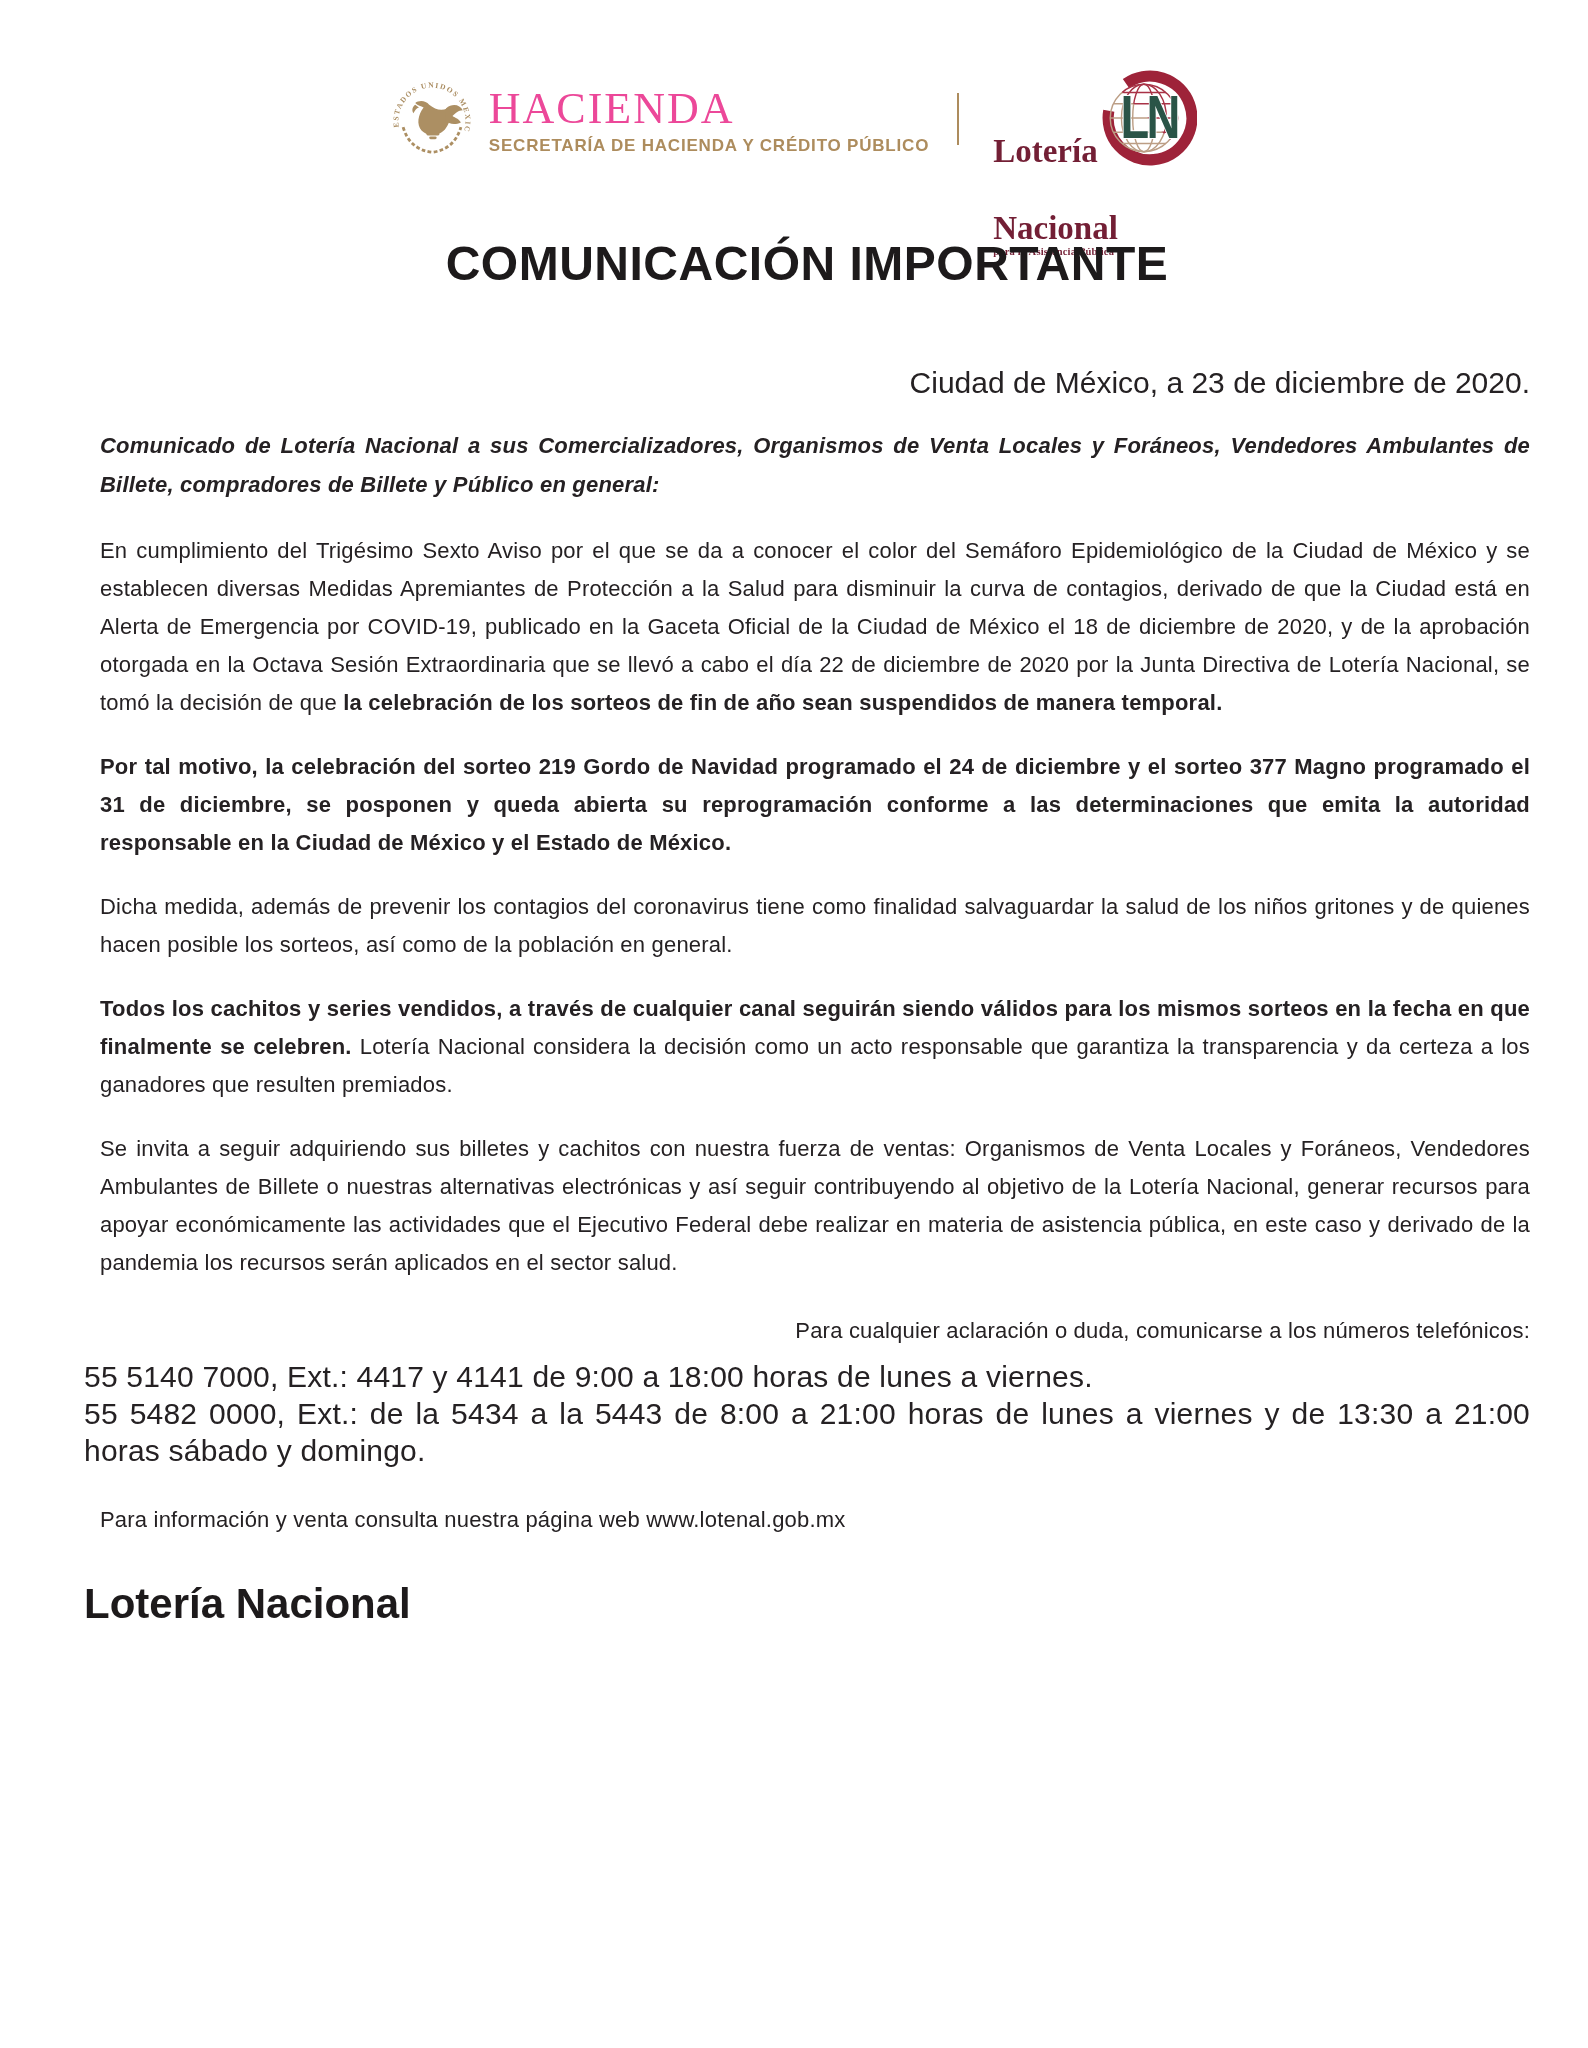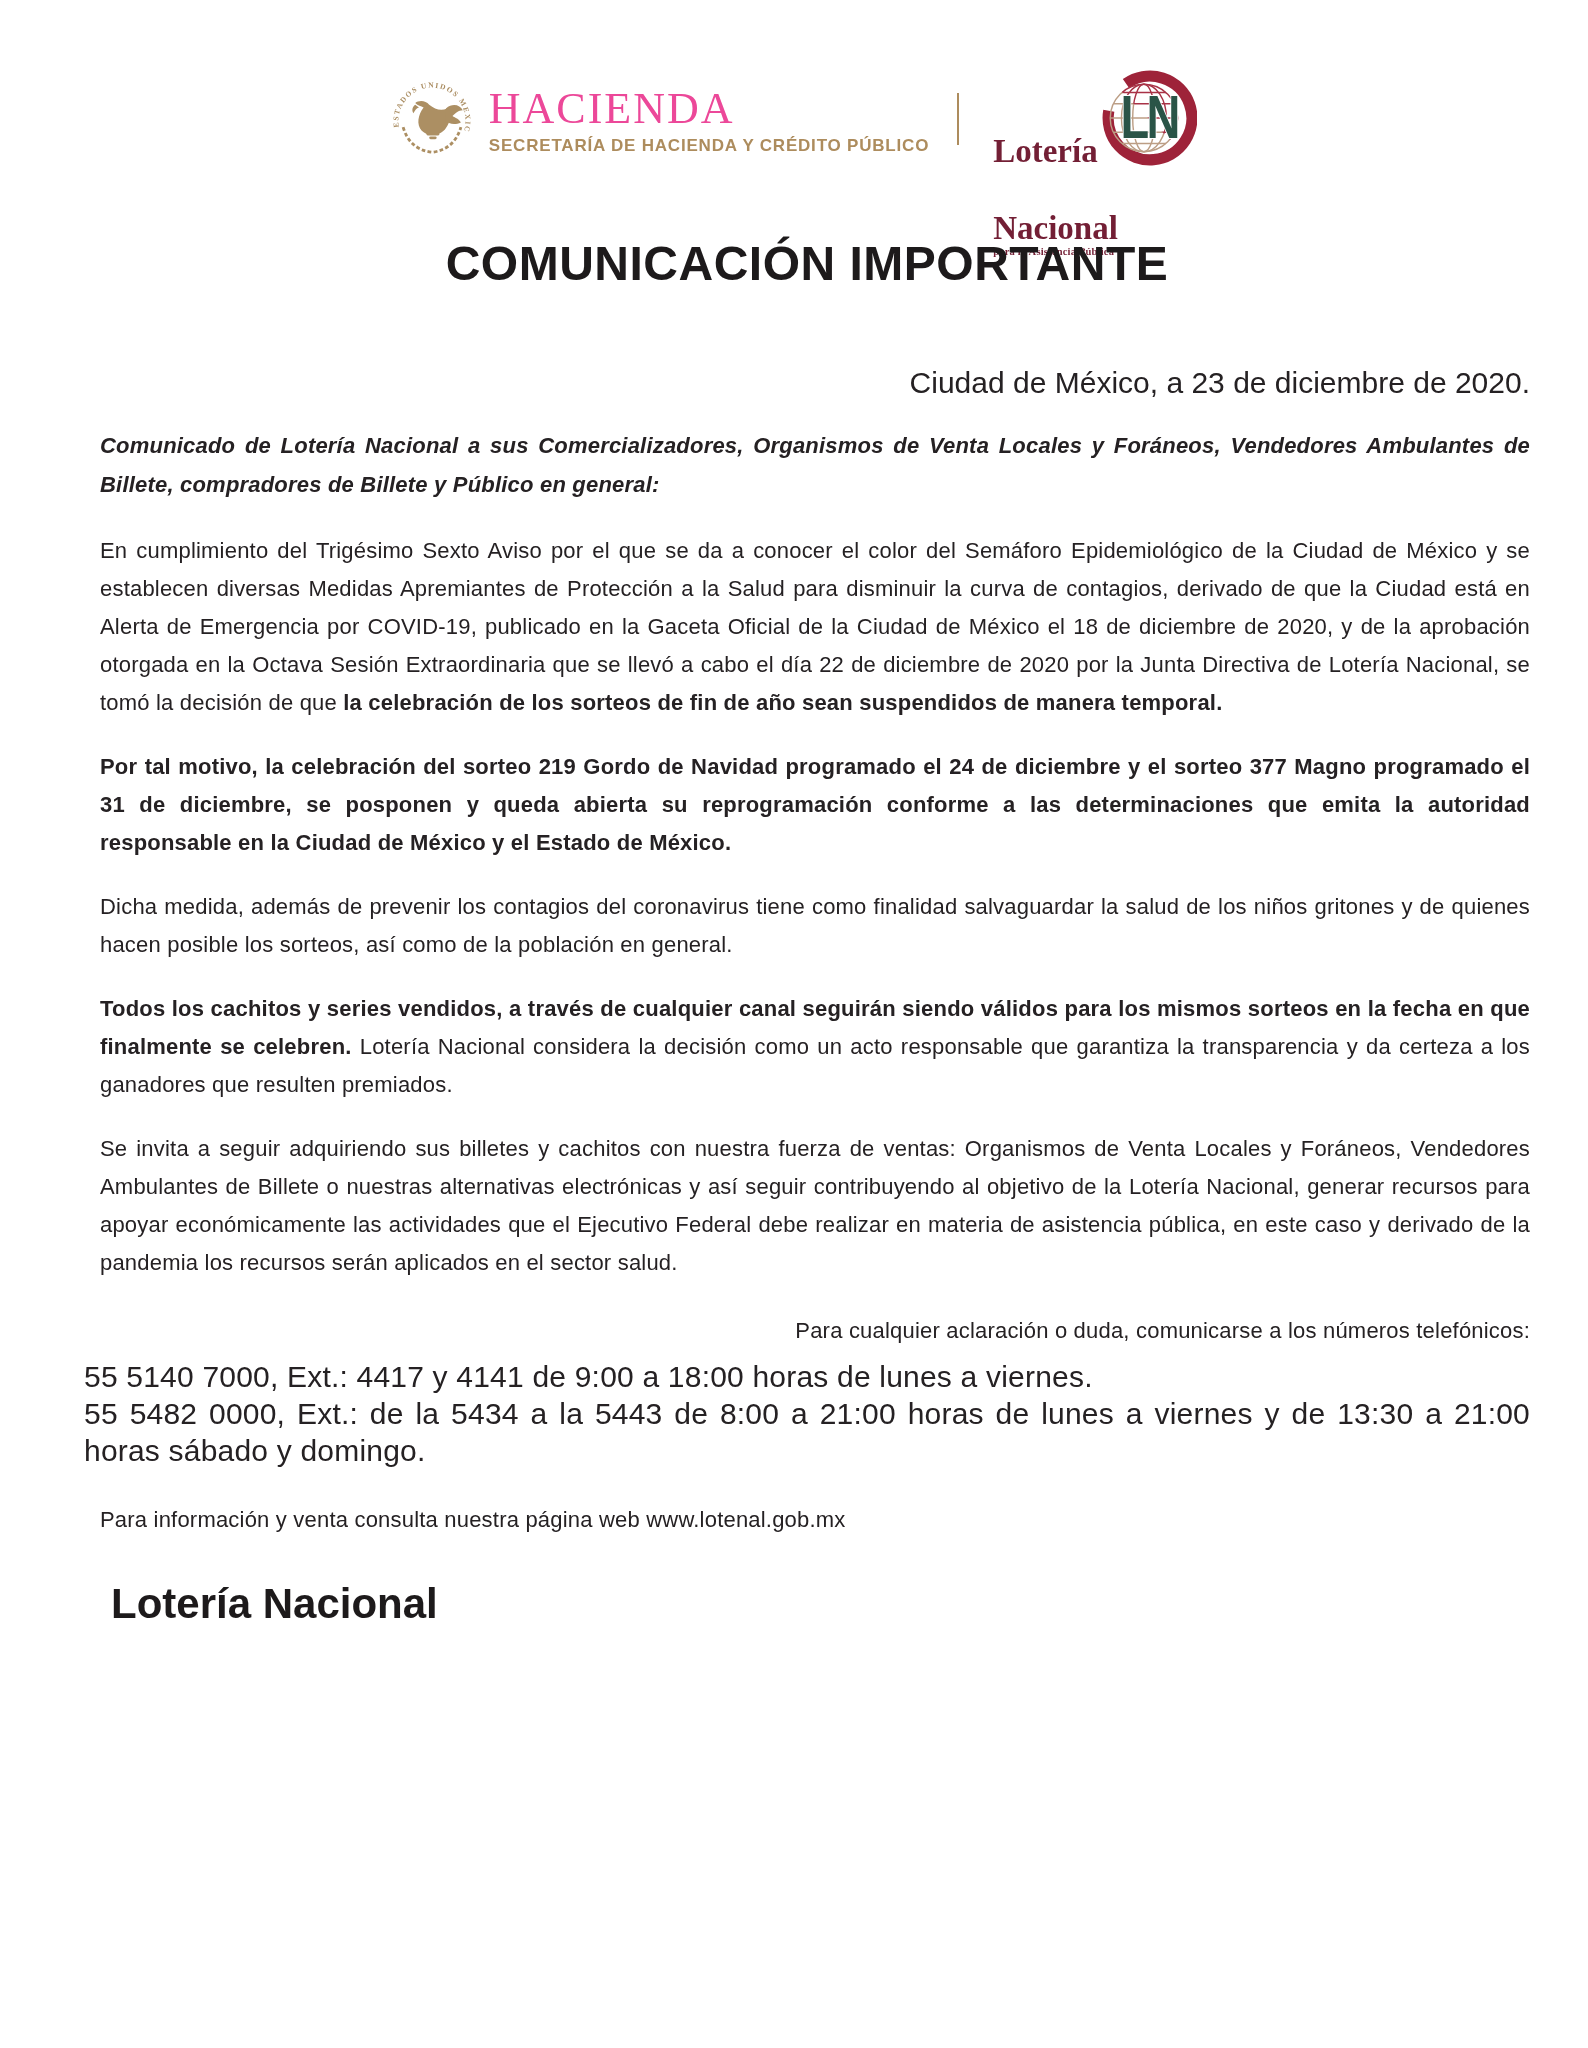--- a/index.html
+++ b/index.html
@@ -93,21 +93,20 @@
   .p6 { margin-top:30px; text-align:right; }
   .phones { margin-top:8px; }
   .phone-line { font-size:30px; line-height:37px; letter-spacing:0.2px; text-align:justify; }
   .web { margin-top:32px; text-align:left; }
   .signature {
     margin-top:40px;
     font-size:42px;
     line-height:50px;
     font-weight:700;
     color:#1D1A1B;
-    margin-left:27px;
   }
 </style>
 </head>
 <body>
 
 <div class="page">
 
   <div class="brand">
 
     <svg class="seal" viewBox="0 0 88 94" aria-hidden="true">

